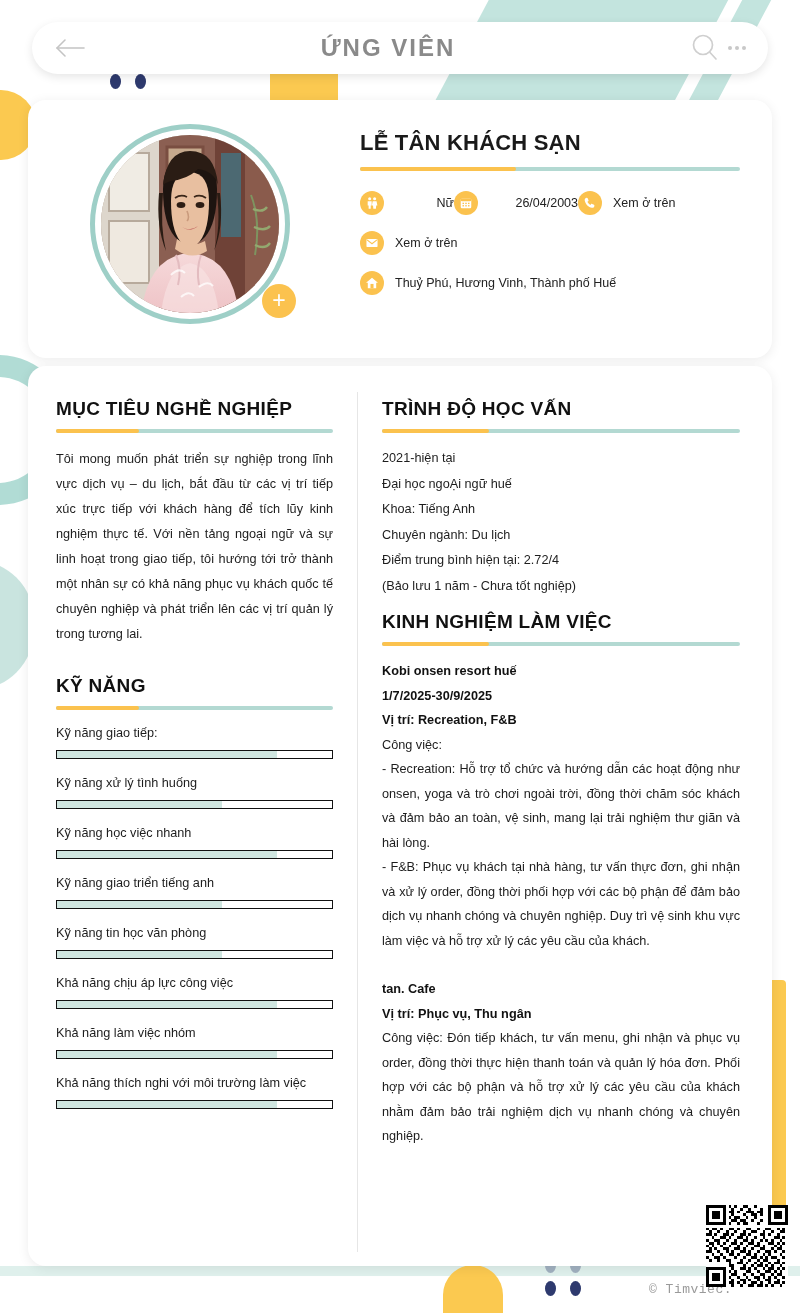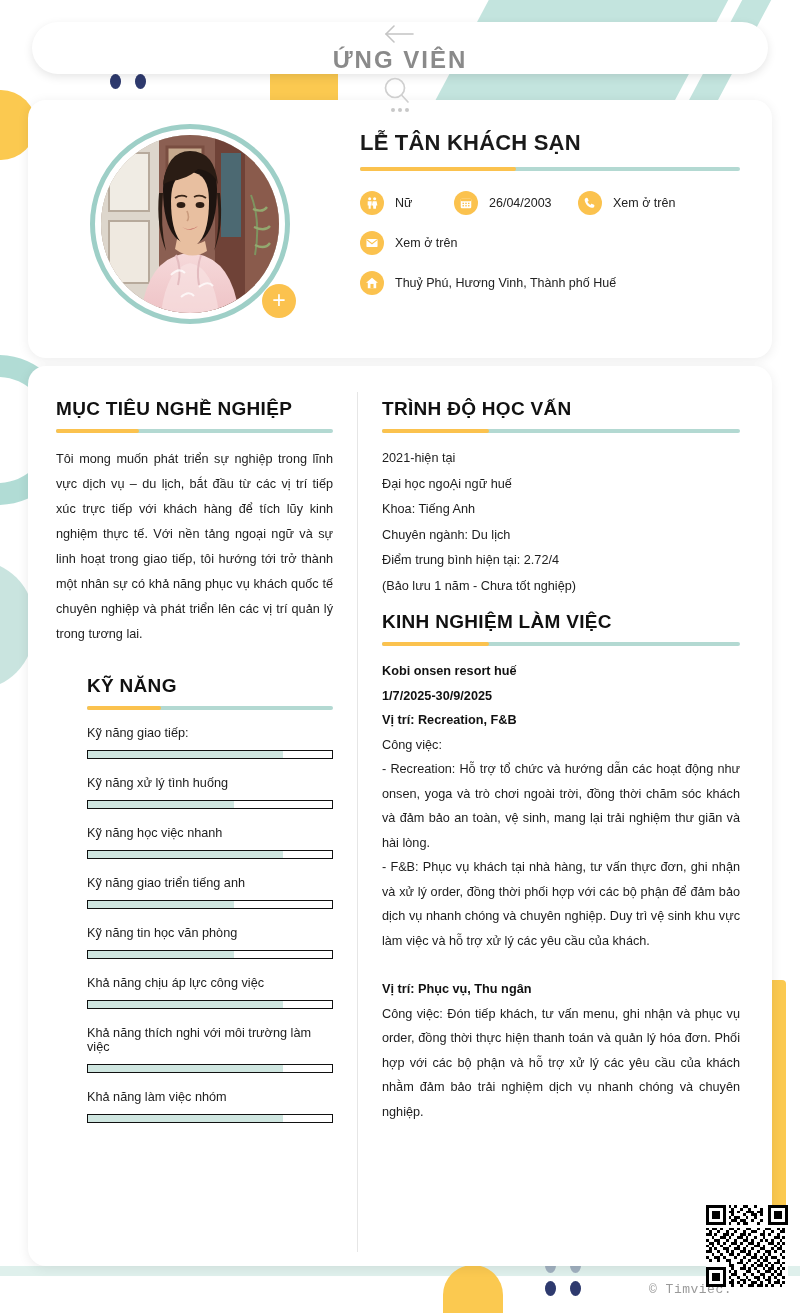--- a/index.html
+++ b/index.html
@@ -112,21 +112,20 @@
     position: absolute;
     top: 22px; left: 32px;
     width: 736px; height: 52px;
     background: #ffffff;
     border-radius: 26px;
     box-shadow: 0 3px 10px rgba(0,0,0,.10);
     display: flex;
     align-items: center;
     padding: 0 22px;
     z-index: 6;
-    flex-direction: column;
   }
   .topbar-title {
     flex: 1;
     text-align: center;
     font-size: 24px;
     font-weight: 700;
     letter-spacing: 2px;
     color: #8a8a8a;
     font-family: "Liberation Sans", sans-serif;
   }
@@ -205,21 +204,21 @@
   .divider::before {
     content: "";
     position: absolute; left: 0; top: 0; bottom: 0;
     width: 41%;
     background: #fbc24e;
     border-radius: 2px;
   }
 
   .info-rows { margin-top: 20px; }
   .info-row { display: flex; align-items: center; margin-bottom: 16px; }
-  .info-item { display: flex; align-items: center; }
+  .info-item { display: flex; align-items: center; justify-content: space-between; }
   .info-badge {
     width: 24px; height: 24px; border-radius: 50%;
     background: #fbc24e;
     display: flex; align-items: center; justify-content: center;
     flex: 0 0 auto;
   }
   .info-badge svg { width: 14px; height: 14px; fill: #ffffff; }
   .info-text {
     margin-left: 11px;
     font-size: 12.5px;
@@ -514,21 +513,21 @@
   <div class="vrule"></div>
 
   <div class="col-left">
 
     <div>
       <div class="sec-title">MỤC TIÊU NGHỀ NGHIỆP</div>
       <div class="sec-rule"></div>
       <div class="para">Tôi mong muốn phát triển sự nghiệp trong lĩnh vực dịch vụ – du lịch, bắt đầu từ các vị trí tiếp xúc trực tiếp với khách hàng để tích lũy kinh nghiệm thực tế. Với nền tảng ngoại ngữ và sự linh hoạt trong giao tiếp, tôi hướng tới trở thành một nhân sự có khả năng phục vụ khách quốc tế chuyên nghiệp và phát triển lên các vị trí quản lý trong tương lai.</div>
     </div>
 
-    <div style="margin-top:28px;margin-left:31px;">
+    <div style="margin-top:28px;">
       <div class="sec-title">KỸ NĂNG</div>
       <div class="sec-rule"></div>
       <div class="skills" id="skills-list">
           <div class="skill">
             <div class="skill-label">Kỹ năng giao tiếp:</div>
             <div class="skill-bar">
               <div class="skill-fill" style="width: 80%;"></div>
             </div>
           </div>
           <div class="skill">
@@ -555,27 +554,27 @@
               <div class="skill-fill" style="width: 60%;"></div>
             </div>
           </div>
           <div class="skill">
             <div class="skill-label">Khả năng chịu áp lực công việc</div>
             <div class="skill-bar">
               <div class="skill-fill" style="width: 80%;"></div>
             </div>
           </div>
           <div class="skill">
-            <div class="skill-label">Khả năng thích nghi với môi trường làm việc</div>
+            <div class="skill-label">Khả năng làm việc nhóm</div>
             <div class="skill-bar">
               <div class="skill-fill" style="width: 80%;"></div>
             </div>
           </div>
           <div class="skill">
-            <div class="skill-label">Khả năng làm việc nhóm</div>
+            <div class="skill-label">Khả năng thích nghi với môi trường làm việc</div>
             <div class="skill-bar">
               <div class="skill-fill" style="width: 80%;"></div>
             </div>
           </div>
         </div>
     </div>
 
   </div>
 
   <div class="col-right">
@@ -599,20 +598,21 @@
       <div id="jobs-list">
           <div class="job-block">
             <div class="job-line-b">Kobi onsen resort huế</div>
             <div class="job-line-b">1/7/2025-30/9/2025</div>
             <div class="job-line-b">Vị trí: Recreation, F&amp;B</div>
             <div class="job-line">Công việc:</div>
             <div class="job-para">- Recreation: Hỗ trợ tổ chức và hướng dẫn các hoạt động như onsen, yoga và trò chơi ngoài trời, đồng thời chăm sóc khách và đảm bảo an toàn, vệ sinh, mang lại trải nghiệm thư giãn và hài lòng.</div>
             <div class="job-para">- F&amp;B: Phục vụ khách tại nhà hàng, tư vấn thực đơn, ghi nhận và xử lý order, đồng thời phối hợp với các bộ phận để đảm bảo dịch vụ nhanh chóng và chuyên nghiệp. Duy trì vệ sinh khu vực làm việc và hỗ trợ xử lý các yêu cầu của khách.</div>
           </div>
           <div class="job-block spaced">
+            <div class="job-line-b">tan. Cafe</div>
             <div class="job-line-b">Vị trí: Phục vụ, Thu ngân</div>
             <div class="job-para">Công việc: Đón tiếp khách, tư vấn menu, ghi nhận và phục vụ order, đồng thời thực hiện thanh toán và quản lý hóa đơn. Phối hợp với các bộ phận và hỗ trợ xử lý các yêu cầu của khách nhằm đảm bảo trải nghiệm dịch vụ nhanh chóng và chuyên nghiệp.</div>
           </div>
         </div>
     </div>
 
   </div>
 
   <div class="watermark">© Timviec.</div>
   <div class="qr">

